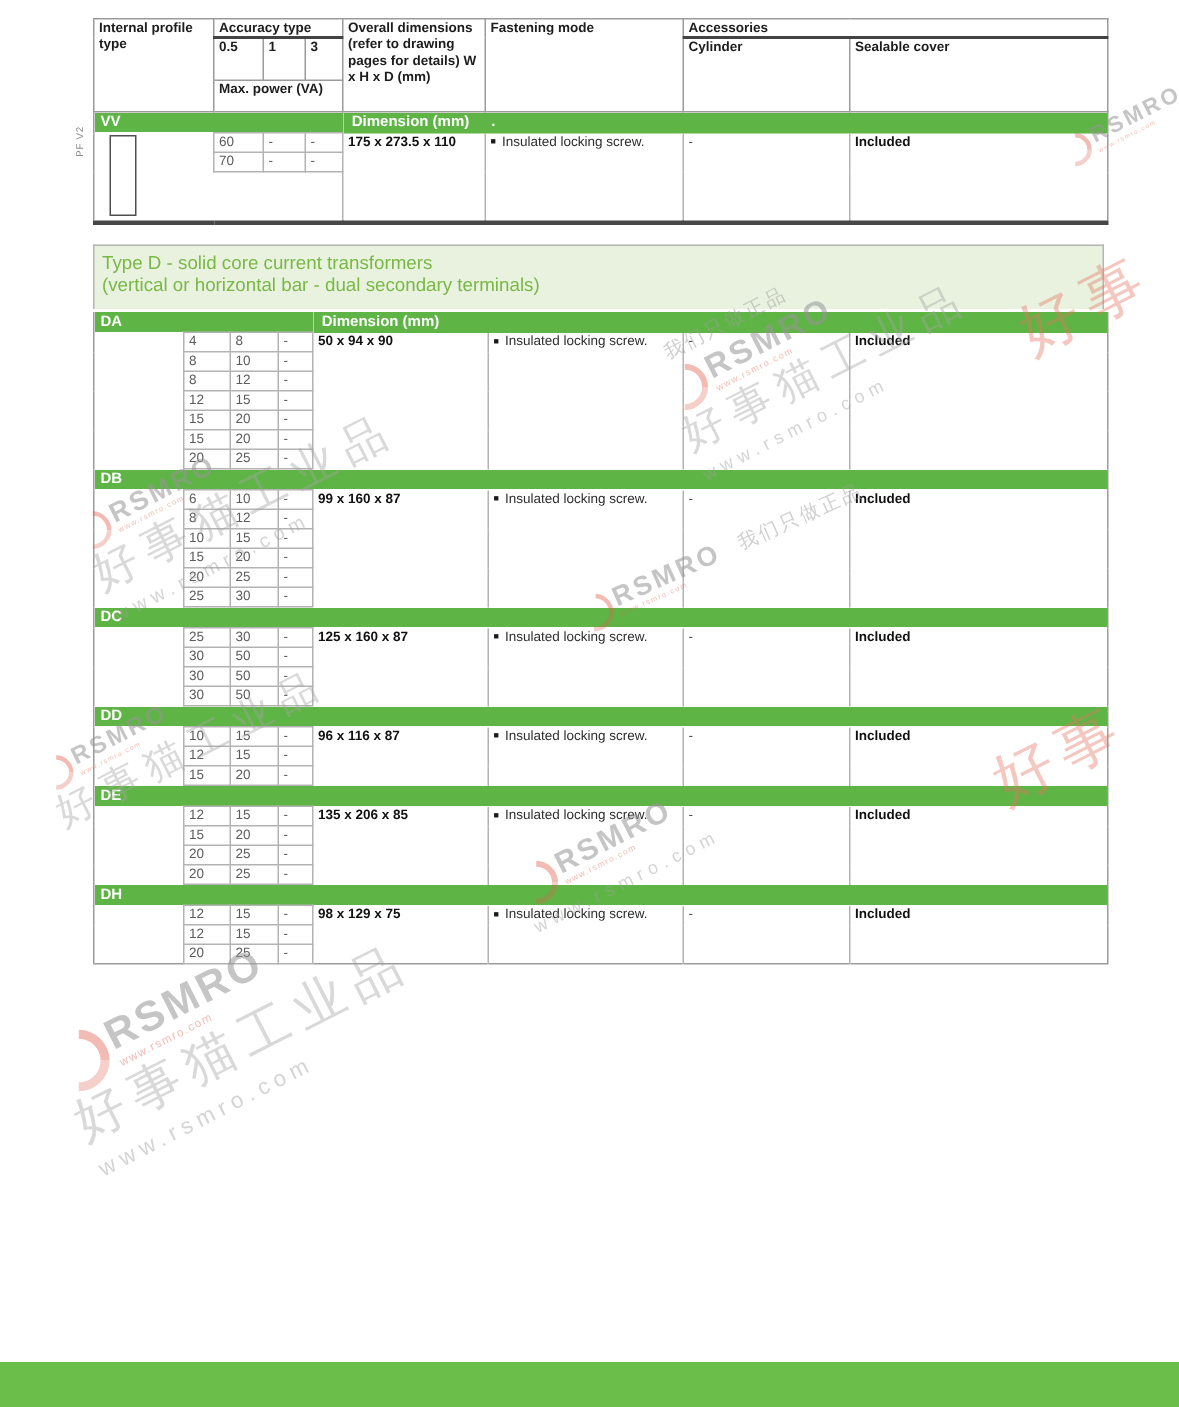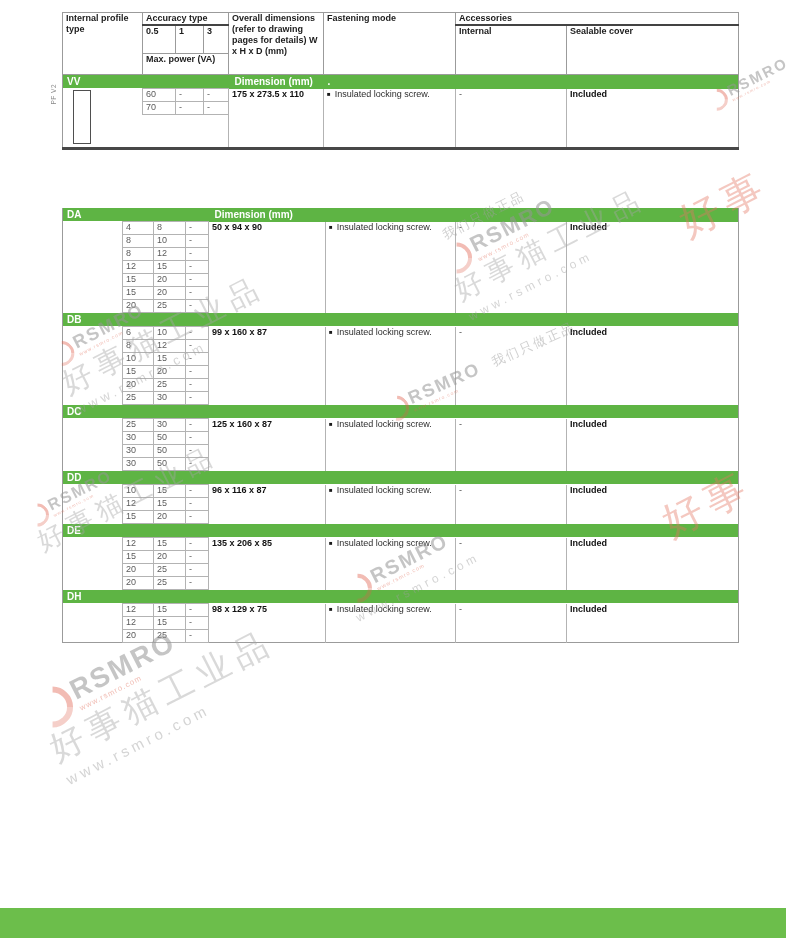--- a/index.html
+++ b/index.html
@@ -108,21 +108,21 @@
         <th rowspan="3" class="tall">Internal profile type</th>
         <th colspan="3" class="group">Accuracy type</th>
         <th rowspan="3" class="tall">Overall dimensions (refer to drawing pages for details) W x H x D (mm)</th>
         <th rowspan="3" class="tall">Fastening mode</th>
         <th colspan="2" class="group">Accessories</th>
       </tr>
       <tr class="hrow2">
         <th>0.5</th>
         <th>1</th>
         <th>3</th>
-        <th rowspan="2">Internal</th>
+        <th rowspan="2">Cylinder</th>
         <th rowspan="2">Sealable cover</th>
       </tr>
       <tr class="hrow3">
         <th colspan="3">Max. power (VA)</th>
       </tr>
     </thead>
 
   <tbody class="section">
         <tr class="band">
           <td class="band-label" colspan="4">VV</td>
@@ -145,20 +145,24 @@
           <td class="acc">70</td>
           <td class="acc">-</td>
           <td class="acc">-</td>
         </tr>
         <tr class="filler">
           <td colspan="3" style="height: 32px;"></td>
         </tr>
       </tbody>
     </table>
 
+  <div class="type-title">
+    <div>Type D -  solid core current transformers</div>
+    <div>(vertical or horizontal bar - dual secondary terminals)</div>
+  </div>
 
   <table class="spec d-tbl">
     <colgroup>
       <col style="width:60px">
         <col style="width:31px">
         <col style="width:32px">
         <col style="width:23px">
       <col style="width:117px">
         <col style="width:130px">
         <col style="width:111px">

